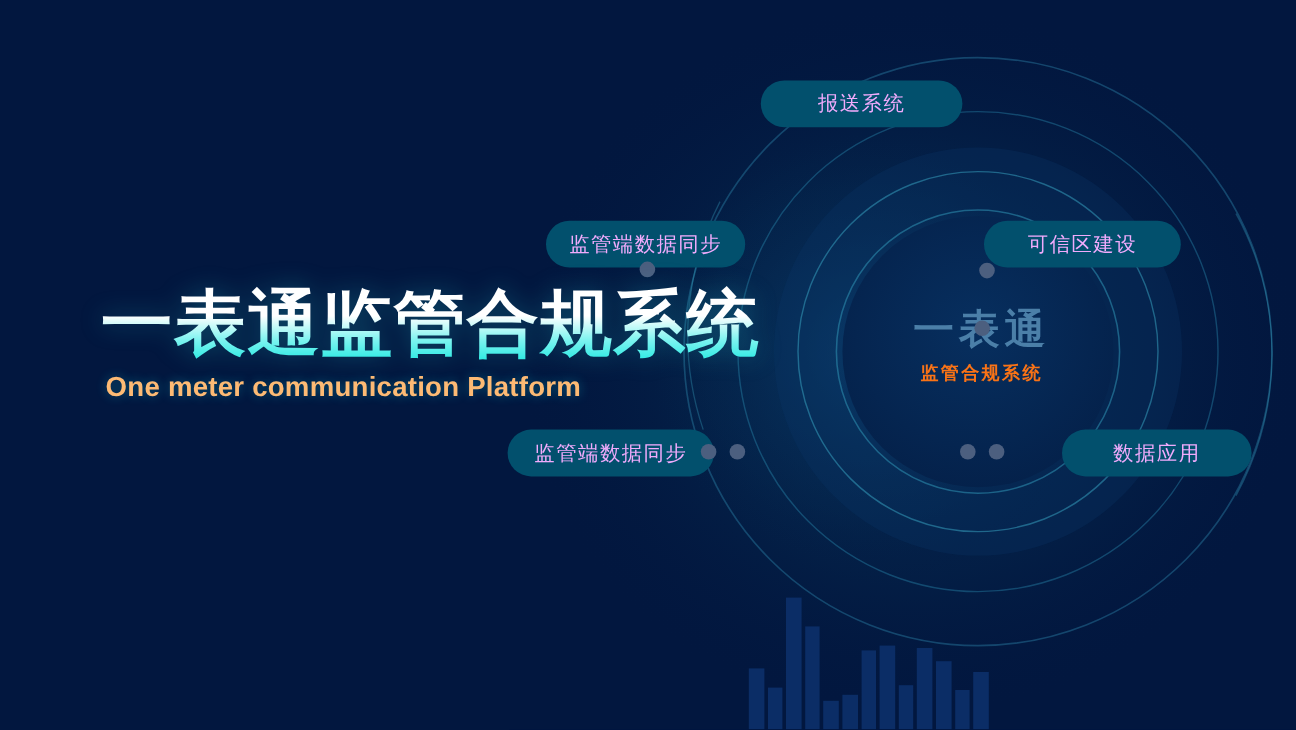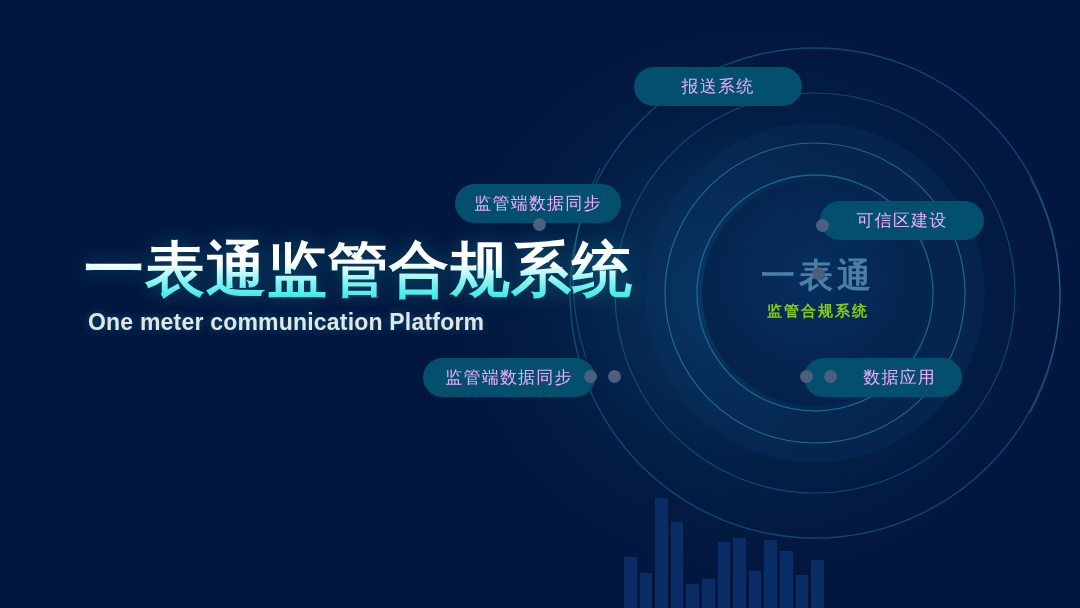--- a/index.html
+++ b/index.html
@@ -47,21 +47,21 @@
     -webkit-text-fill-color: transparent;
     white-space: nowrap;
     filter: drop-shadow(0 0 10px rgba(40, 220, 225, 0.28));
     text-decoration: underline;
   }
   .hero-sub {
     margin: 8px 0 0 4px;
     font-size: 23px;
     font-weight: 700;
     letter-spacing: 0.2px;
-    color: #e5e5e5;
+    color: #fdba74;
     white-space: nowrap;
     text-shadow: 0 0 9px rgba(31, 228, 242, 0.33);
   }
 
   
   .orbit {
     position: absolute;
     left: 560px;
     top: 28px;
     width: 510px;
@@ -90,21 +90,21 @@
     font-weight: 700;
     letter-spacing: 4px;
     color: #4b7fa8;
     line-height: 1.15;
   }
   .core-sub {
     margin-top: 7px;
     font-size: 15px;
     font-weight: 700;
     letter-spacing: 2px;
-    color: #84cc16;
+    color: #f97316;
   }
 
   
   .pill {
     position: absolute;
     z-index: 20;
     height: 39px;
     border-radius: 20px;
     background: #02506d;
     color: #f0abfc;
@@ -115,23 +115,23 @@
     align-items: center;
     justify-content: center;
     padding: 0 26px;
     white-space: nowrap;
     box-sizing: border-box;
   }
   .pill-label { pointer-events: none; }
 
   .pill-report   { left: 634px; top: 67px;  width: 168px; }
   .pill-quality  { left: 455px; top: 184px; width: 166px; }
-  .pill-trusted  { left: 820px; top: 201px; width: 164px; }
+  .pill-trusted  { left: 820px; top: 184px; width: 164px; }
   .pill-sync     { left: 423px; top: 358px; width: 172px; text-align: center; }
-  .pill-data     { left: 804px; top: 358px; width: 158px; justify-content: flex-end; }
+  .pill-data     { left: 885px; top: 358px; width: 158px; }
 
   
   .dot {
     position: absolute;
     border-radius: 50%;
     background: #4c5f7f;
     z-index: 22;
   }
   .dot-a { left: 533px; top: 218px; width: 13px; height: 13px; }
   .dot-b { left: 812px; top: 267px; width: 13px; height: 13px; }

